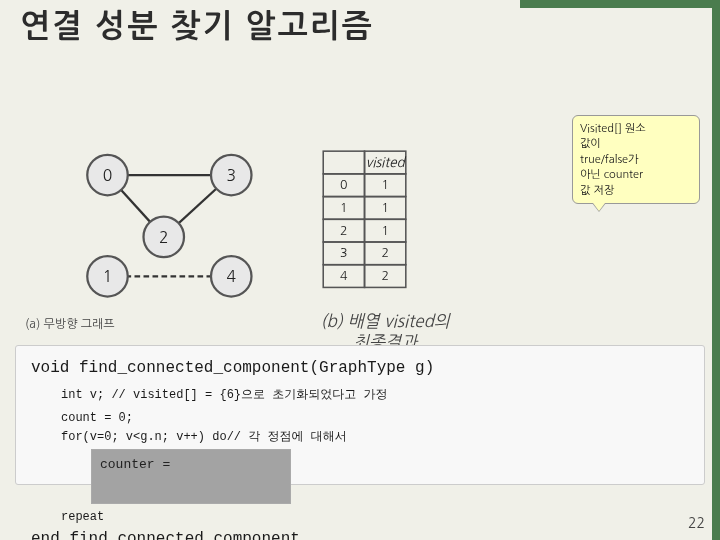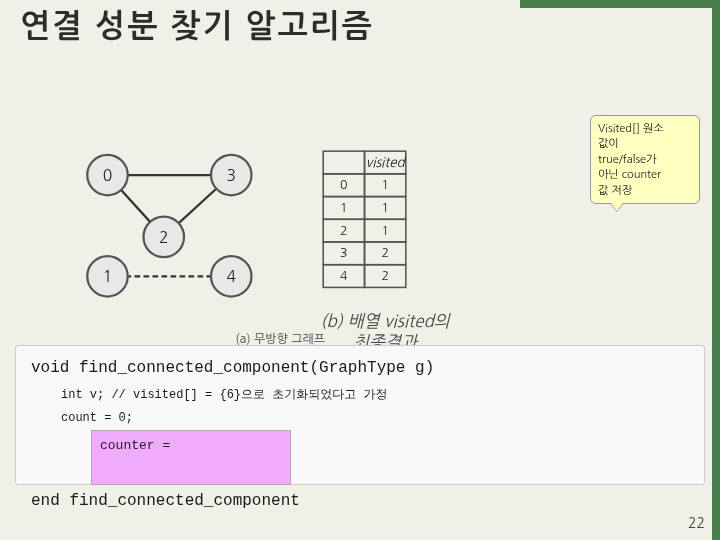--- a/index.html
+++ b/index.html
@@ -104,22 +104,22 @@
     }
 
     .graph-svg {
       width: 300px;
       height: 180px;
     }
 
     .graph-label {
       font-size: 12px;
       color: #444;
-      text-align: right;
-      margin-top: 18px;
+      text-align: left;
+      margin-top: 3px;
     }
 
     
     .visited-table-section {
       position: absolute;
       top: 76px;
       left: 300px;
       width: 140px;
       height: 200px;
     }
@@ -134,21 +134,21 @@
       color: #444;
       text-align: center;
       font-style: italic;
     }
 
     
     .tooltip-visited {
       position: absolute;
       top: 45px;
       right: 5px;
-      width: 110px;
+      width: 128px;
       background: #ffffc0;
       border: 1px solid #999;
       border-radius: 6px;
       padding: 5px 7px;
       font-size: 11px;
       line-height: 1.4;
       color: #1a1a1a;
     }
 
     .tooltip-visited::after {
@@ -231,21 +231,21 @@
 
     .code-indent1 {
       padding-left: 30px;
     }
 
     .code-body-box {
       margin-left: 60px;
       margin-top: 2px;
       width: 200px;
       height: 55px;
-      background: #f0abfc;
+      background: #a3a3a3;
       border: 1px solid #aaa;
     }
 
     
     .page-number {
       position: absolute;
       bottom: 8px;
       right: 15px;
       font-size: 14px;
       color: #444;
@@ -339,27 +339,29 @@
         <text x="65" y="130" text-anchor="middle" font-size="12" fill="#222">2</text>
       </svg>
       <div class="visited-label">(b) 배열 visited의 최종결과</div>
     </div>
 
     <div class="code-section">
       <div class="code-header">void find_connected_component(GraphType g)</div>
       <div class="code-indent1">    int v; // visited[] = {6}으로 초기화되었다고 가정</div>
       <div style="height:4px"></div>
       <div class="code-indent1">    count = 0;</div>
+      <div class="code-indent1">    for(v=0; v&lt;g.n; v++) do// 각 정점에 대해서</div>
       <div class="code-body-box">
 
         <div style="padding:5px 8px; font-family:'Courier New',monospace; font-size:13px; color:#222;">
           <span>counter =</span>
         </div>
       </div>
       <div style="height:4px"></div>
+      <div class="code-indent1">    repeat</div>
       <div class="code-header">end find_connected_component</div>
     </div>
 
   </div>
 
   <div class="page-number">22</div>
 
 </div>
 
 </body></html>

